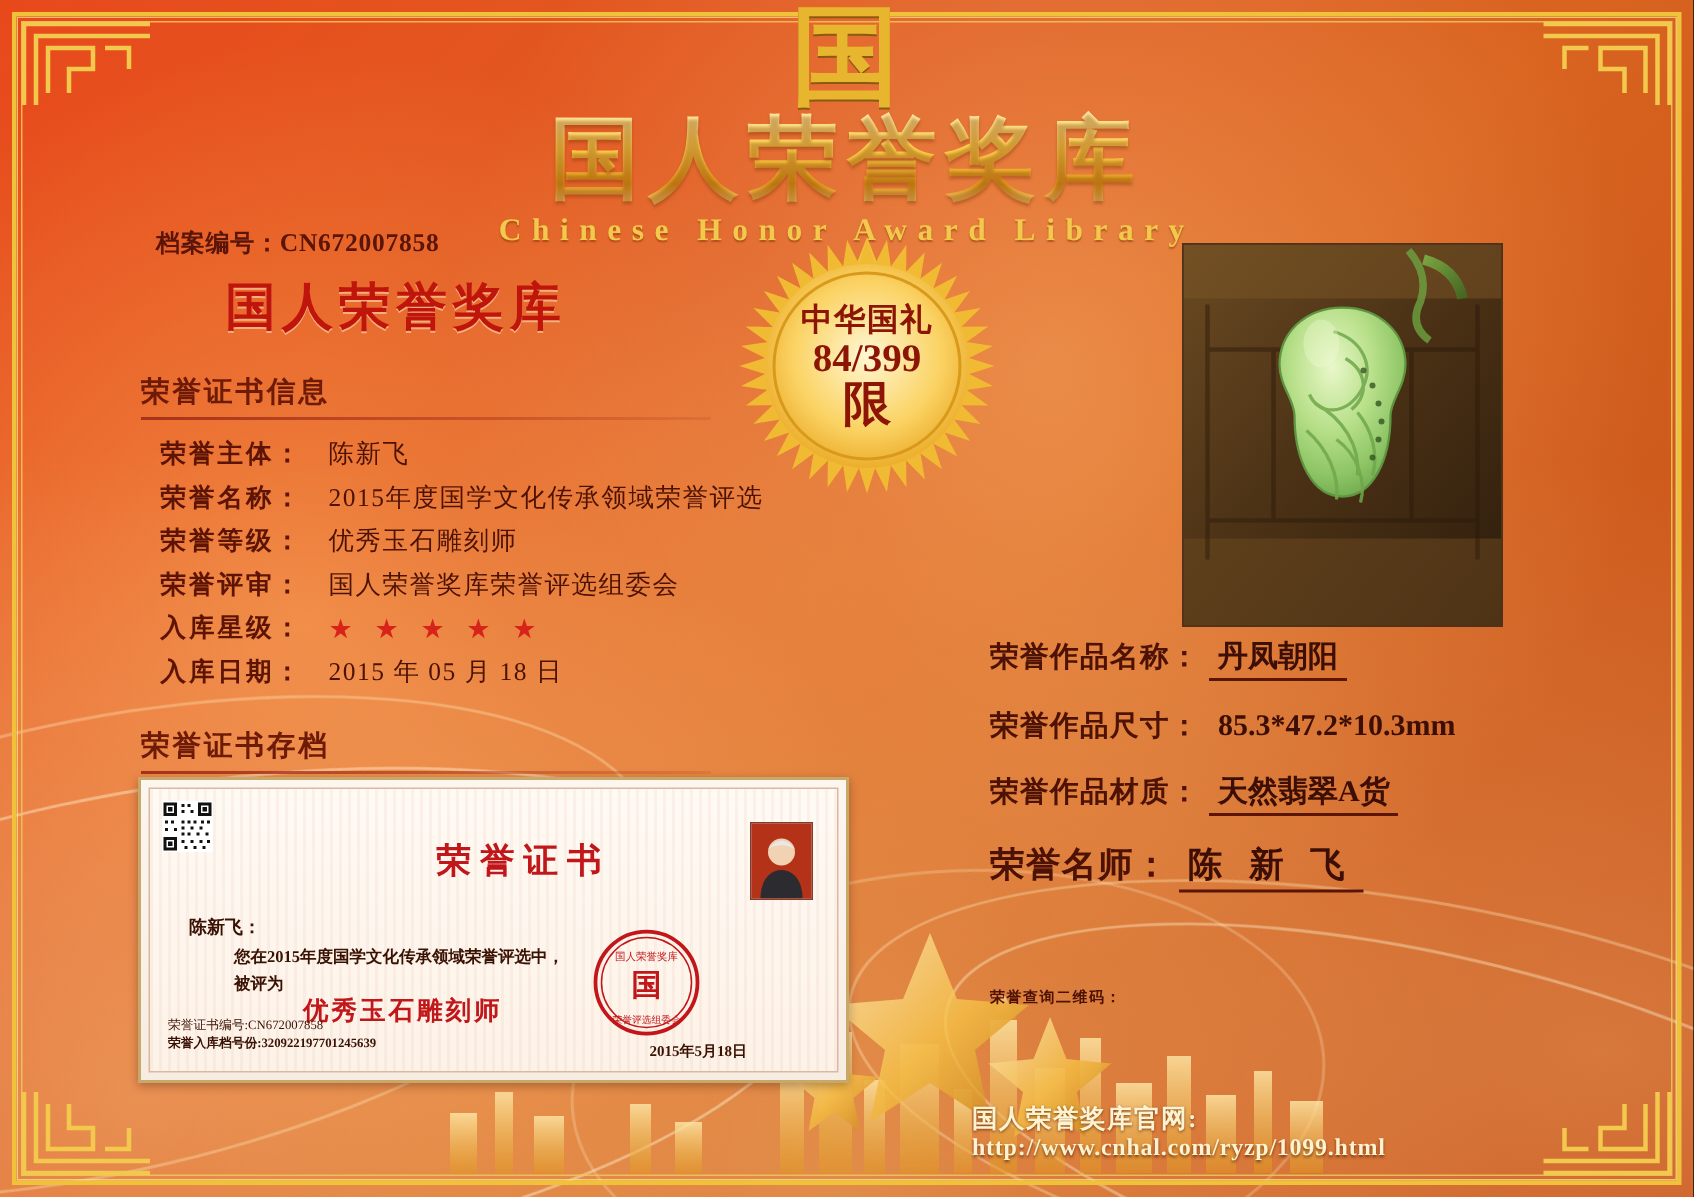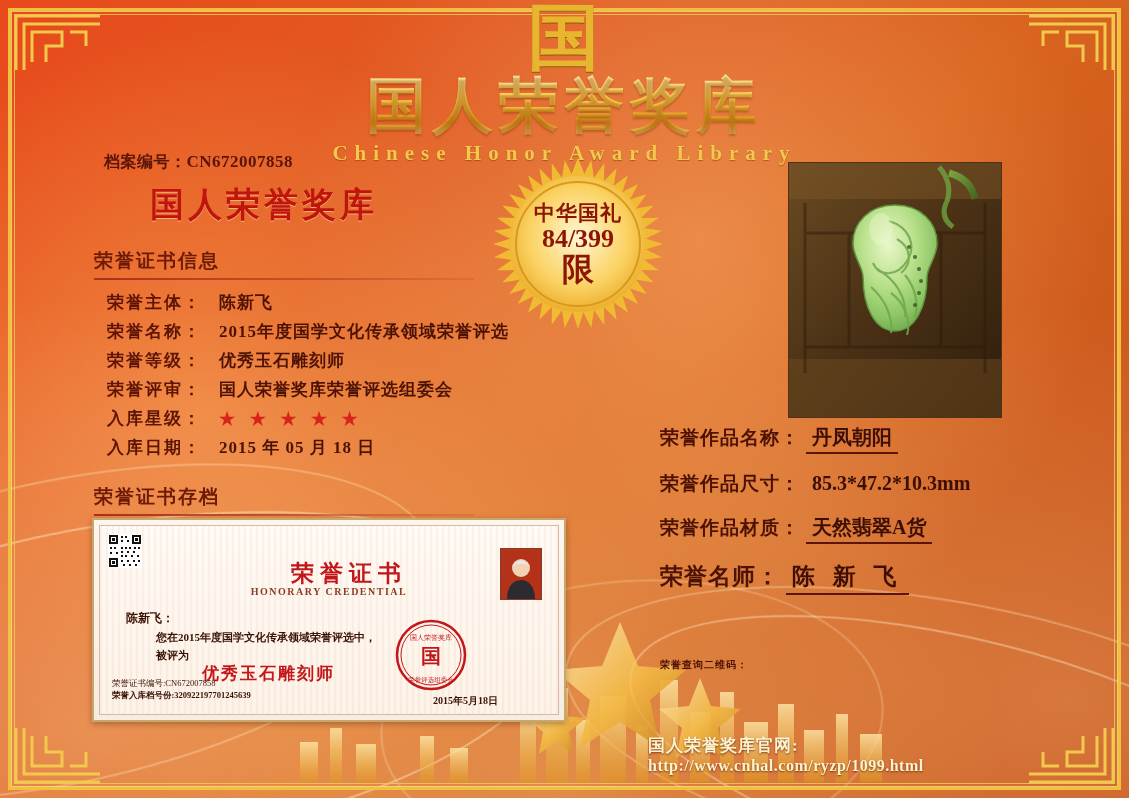--- a/index.html
+++ b/index.html
@@ -172,21 +172,21 @@
     align-items: center;
     height: 29px;
   }
   .info-label {
     width: 112px;
     letter-spacing: 2px;
     font-weight: bold;
     color: #5d1405;
   }
   .info-value {
-    font-weight: bold;
+    font-weight: normal;
     color: #4d1204;
     letter-spacing: 1px;
   }
   .stars {
     color: #d8231a;
     font-size: 18px;
     letter-spacing: 5px;
   }
 
   
@@ -719,21 +719,20 @@
           <rect x="19" y="26" width="2" height="2"></rect>
           <rect x="25" y="26" width="2" height="2"></rect>
           <rect x="30" y="26" width="2" height="2"></rect>
         <rect x="15" y="30" width="2" height="2"></rect>
           <rect x="21" y="30" width="2" height="2"></rect>
           <rect x="27" y="30" width="2" height="2"></rect>
       </g>
     </svg>
 
     <div class="cert-title">荣誉证书</div>
-    <div class="cert-title-en">HONORARY CREDENTIAL</div>
 
     <div class="cert-photo">
       <svg viewBox="0 0 40 50" width="40" height="50">
         <rect width="40" height="50" fill="#b43318"></rect>
         <circle cx="20" cy="19" r="9" fill="#f1d2b2"></circle>
         <path d="M6 50 c0 -13 7 -19 14 -19 c7 0 14 6 14 19 z" fill="#2b2b30"></path>
         <path d="M11 17 q9 -11 18 0 q-9 -5 -18 0" fill="#e8e8e8"></path>
       </svg>
     </div>
 

